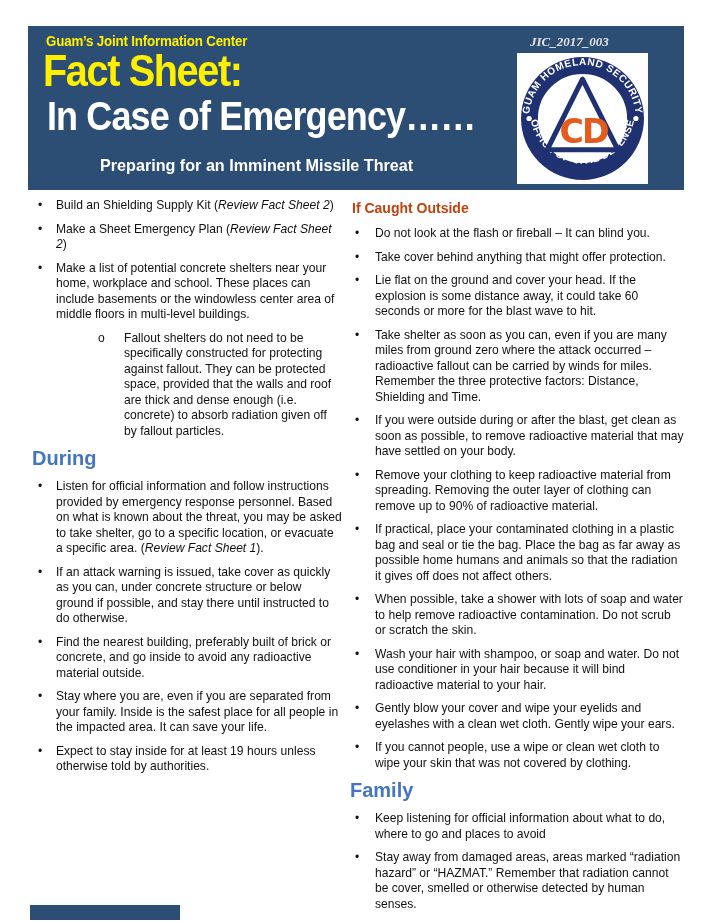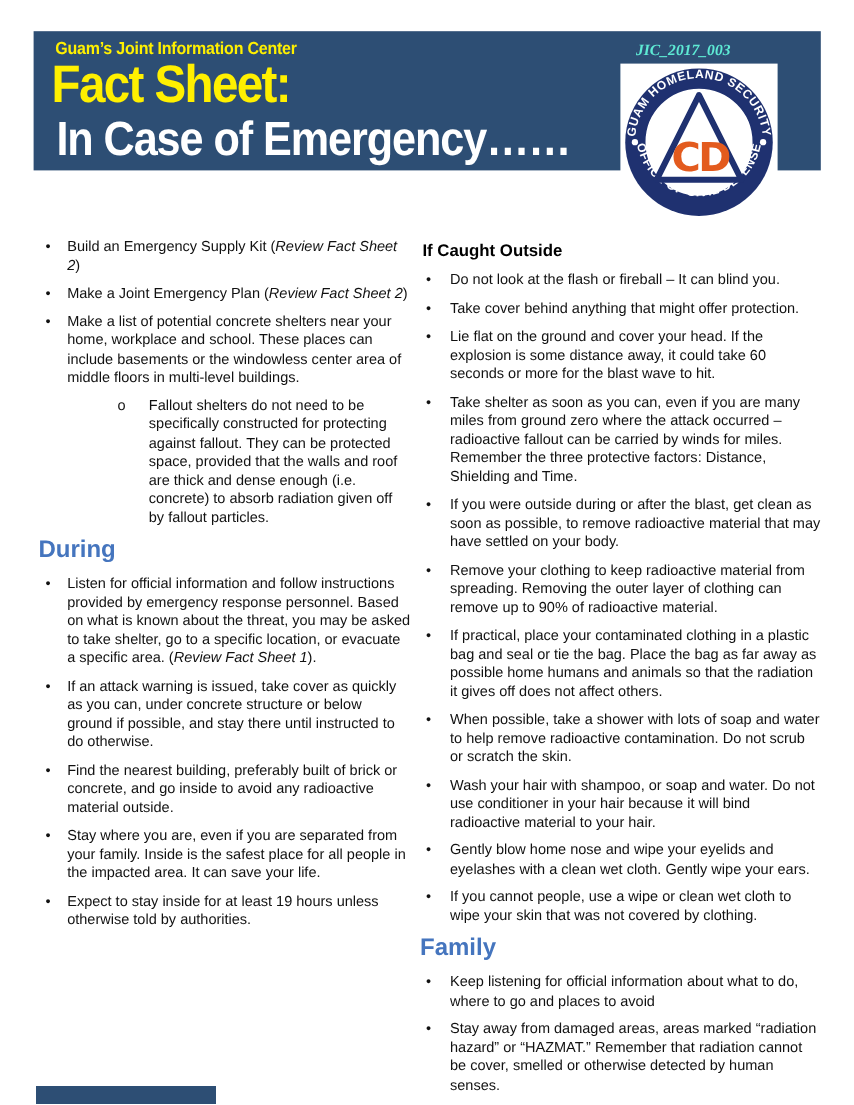--- a/index.html
+++ b/index.html
@@ -8,21 +8,21 @@
     --heading-blue:#4575BE;
     --seal-navy:#1F3170;
     --seal-orange:#E35B1E;
   }
   html,body{margin:0;padding:0;background:#ffffff;}
   .page{
     position:relative;width:712px;height:921px;background:#ffffff;overflow:hidden;
     font-family:"Liberation Sans","DejaVu Sans",sans-serif;color:#111;
   }
   
-  .banner{position:absolute;left:28px;top:26px;width:656px;height:116px;background:var(--banner-navy);}
+  .banner{position:absolute;left:28px;top:26px;width:656px;height:164px;background:var(--banner-navy);}
   .kicker{
     position:absolute;left:18px;top:7px;color:var(--highlight-yellow);
     font-weight:bold;font-size:14.5px;letter-spacing:-0.2px;
     transform:scaleX(.92);transform-origin:left top;white-space:nowrap;
   }
   .factsheet{
     position:absolute;left:15px;top:20px;color:var(--highlight-yellow);
     font-weight:bold;font-size:44px;letter-spacing:-1.5px;
     transform:scaleX(.9);transform-origin:left top;white-space:nowrap;
   }
@@ -30,35 +30,35 @@
     position:absolute;left:19px;top:68px;color:#ffffff;
     font-weight:bold;font-size:40px;letter-spacing:-1px;
     transform:scaleX(.9);transform-origin:left top;white-space:nowrap;
   }
   .subtitle{
     position:absolute;left:72px;top:130px;color:#ffffff;
     font-weight:bold;font-size:17px;
     transform:scaleX(.95);transform-origin:left top;white-space:nowrap;
   }
   .docid{
-    position:absolute;left:502px;top:8px;color:#5eead4;
+    position:absolute;left:502px;top:8px;color:#e5e5e5;
     font-family:"Liberation Serif","DejaVu Serif",serif;font-style:italic;
     font-weight:bold;font-size:13px;white-space:nowrap;
   }
   .logo-box{position:absolute;left:489px;top:27px;width:131px;height:131px;background:#ffffff;}
   .logo-box svg{display:block;}
   
   .content{position:absolute;left:32px;top:198px;width:652px;display:flex;gap:8px;}
   .col{display:block;}
   .col-left{width:310px;}
   .col-right{width:334px;}
   .sec-heading{font-weight:bold;}
   .h-blue{color:var(--heading-blue);font-size:20px;margin:0 0 9px 0;line-height:23px;}
   .col .h-blue:not(:first-child){margin-top:4px;}
-  .h-black{color:#000000;font-size:14px;margin:2px 0 9px 2px;line-height:17px;}
+  .h-black{color:#c2410c;font-size:14px;margin:2px 0 9px 2px;line-height:17px;}
   .item{display:flex;margin-bottom:8px;font-size:12.1px;line-height:15.5px;color:#111;}
   .item .mk{flex:0 0 18px;padding-left:6px;}
   .col-right .item .mk{flex:0 0 20px;padding-left:5px;}
   .item .tx{flex:1 1 auto;}
   .item.l2{margin-left:64px;}
   .item.l2 .mk{flex:0 0 26px;padding-left:2px;}
   
   .footer-bar{position:absolute;left:30px;top:905px;width:150px;height:15px;background:var(--banner-navy);}
 </style>
 </head>
@@ -89,25 +89,25 @@
         <polygon points="65,26 30,96 100,96" fill="#FFFFFF" stroke="#1F3170" stroke-width="5" stroke-linejoin="round"></polygon>
         <text x="66" y="89" text-anchor="middle" font-size="33" font-weight="bold" letter-spacing="-2" fill="#E35B1E" font-family="DejaVu Sans, Liberation Sans, sans-serif">CD</text>
       </svg>
     </div>
   </header>
 
   <main class="content">
     <div class="col col-left" id="col-left">
         <div class="item">
           <span class="mk">•</span>
-          <span class="tx"><span>Build an Emergency Supply Kit (</span><i>Review Fact Sheet 2</i><span>)</span></span>
+          <span class="tx"><span>Build an Shielding Supply Kit (</span><i>Review Fact Sheet 2</i><span>)</span></span>
         </div>
         <div class="item">
           <span class="mk">•</span>
-          <span class="tx"><span>Make a Joint Emergency Plan (</span><i>Review Fact Sheet 2</i><span>)</span></span>
+          <span class="tx"><span>Make a Sheet Emergency Plan (</span><i>Review Fact Sheet 2</i><span>)</span></span>
         </div>
         <div class="item">
           <span class="mk">•</span>
           <span class="tx"><span>Make a list of potential concrete shelters near your home, workplace and school. These places can include basements or the windowless center area of middle floors in multi-level buildings.</span></span>
         </div>
         <div class="item l2">
           <span class="mk">o</span>
           <span class="tx"><span>Fallout shelters do not need to be specifically constructed for protecting against fallout. They can be protected space, provided that the walls and roof are thick and dense enough (i.e. concrete) to absorb radiation given off by fallout particles.</span></span>
         </div>
         <div class="sec-heading h-blue">During</div>
@@ -165,21 +165,21 @@
         <div class="item">
           <span class="mk">•</span>
           <span class="tx"><span>When possible, take a shower with lots of soap and water to help remove radioactive contamination. Do not scrub or scratch the skin.</span></span>
         </div>
         <div class="item">
           <span class="mk">•</span>
           <span class="tx"><span>Wash your hair with shampoo, or soap and water. Do not use conditioner in your hair because it will bind radioactive material to your hair.</span></span>
         </div>
         <div class="item">
           <span class="mk">•</span>
-          <span class="tx"><span>Gently blow home nose and wipe your eyelids and eyelashes with a clean wet cloth. Gently wipe your ears.</span></span>
+          <span class="tx"><span>Gently blow your cover and wipe your eyelids and eyelashes with a clean wet cloth. Gently wipe your ears.</span></span>
         </div>
         <div class="item">
           <span class="mk">•</span>
           <span class="tx"><span>If you cannot people, use a wipe or clean wet cloth to wipe your skin that was not covered by clothing.</span></span>
         </div>
         <div class="sec-heading h-blue">Family</div>
         <div class="item">
           <span class="mk">•</span>
           <span class="tx"><span>Keep listening for official information about what to do, where to go and places to avoid</span></span>
         </div>

